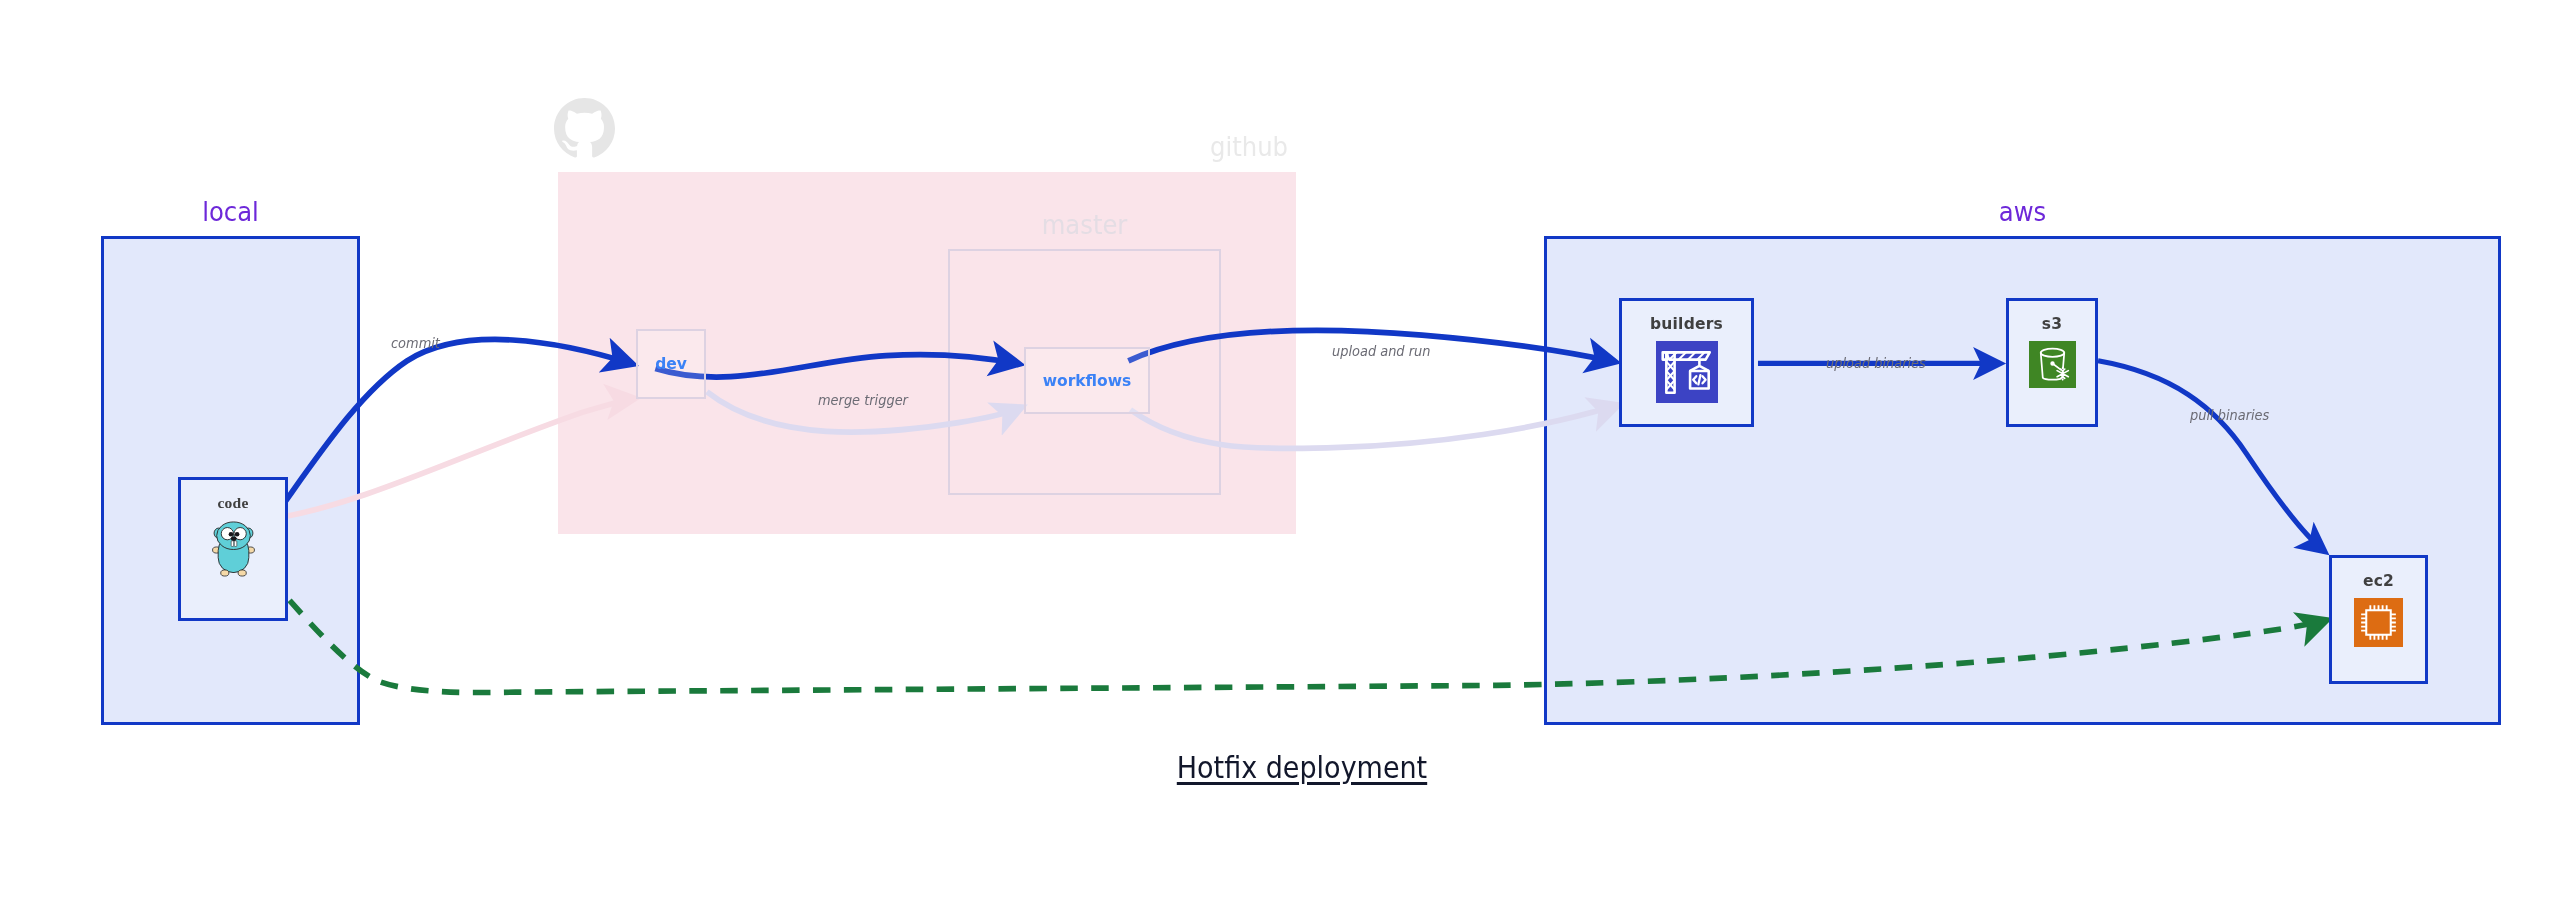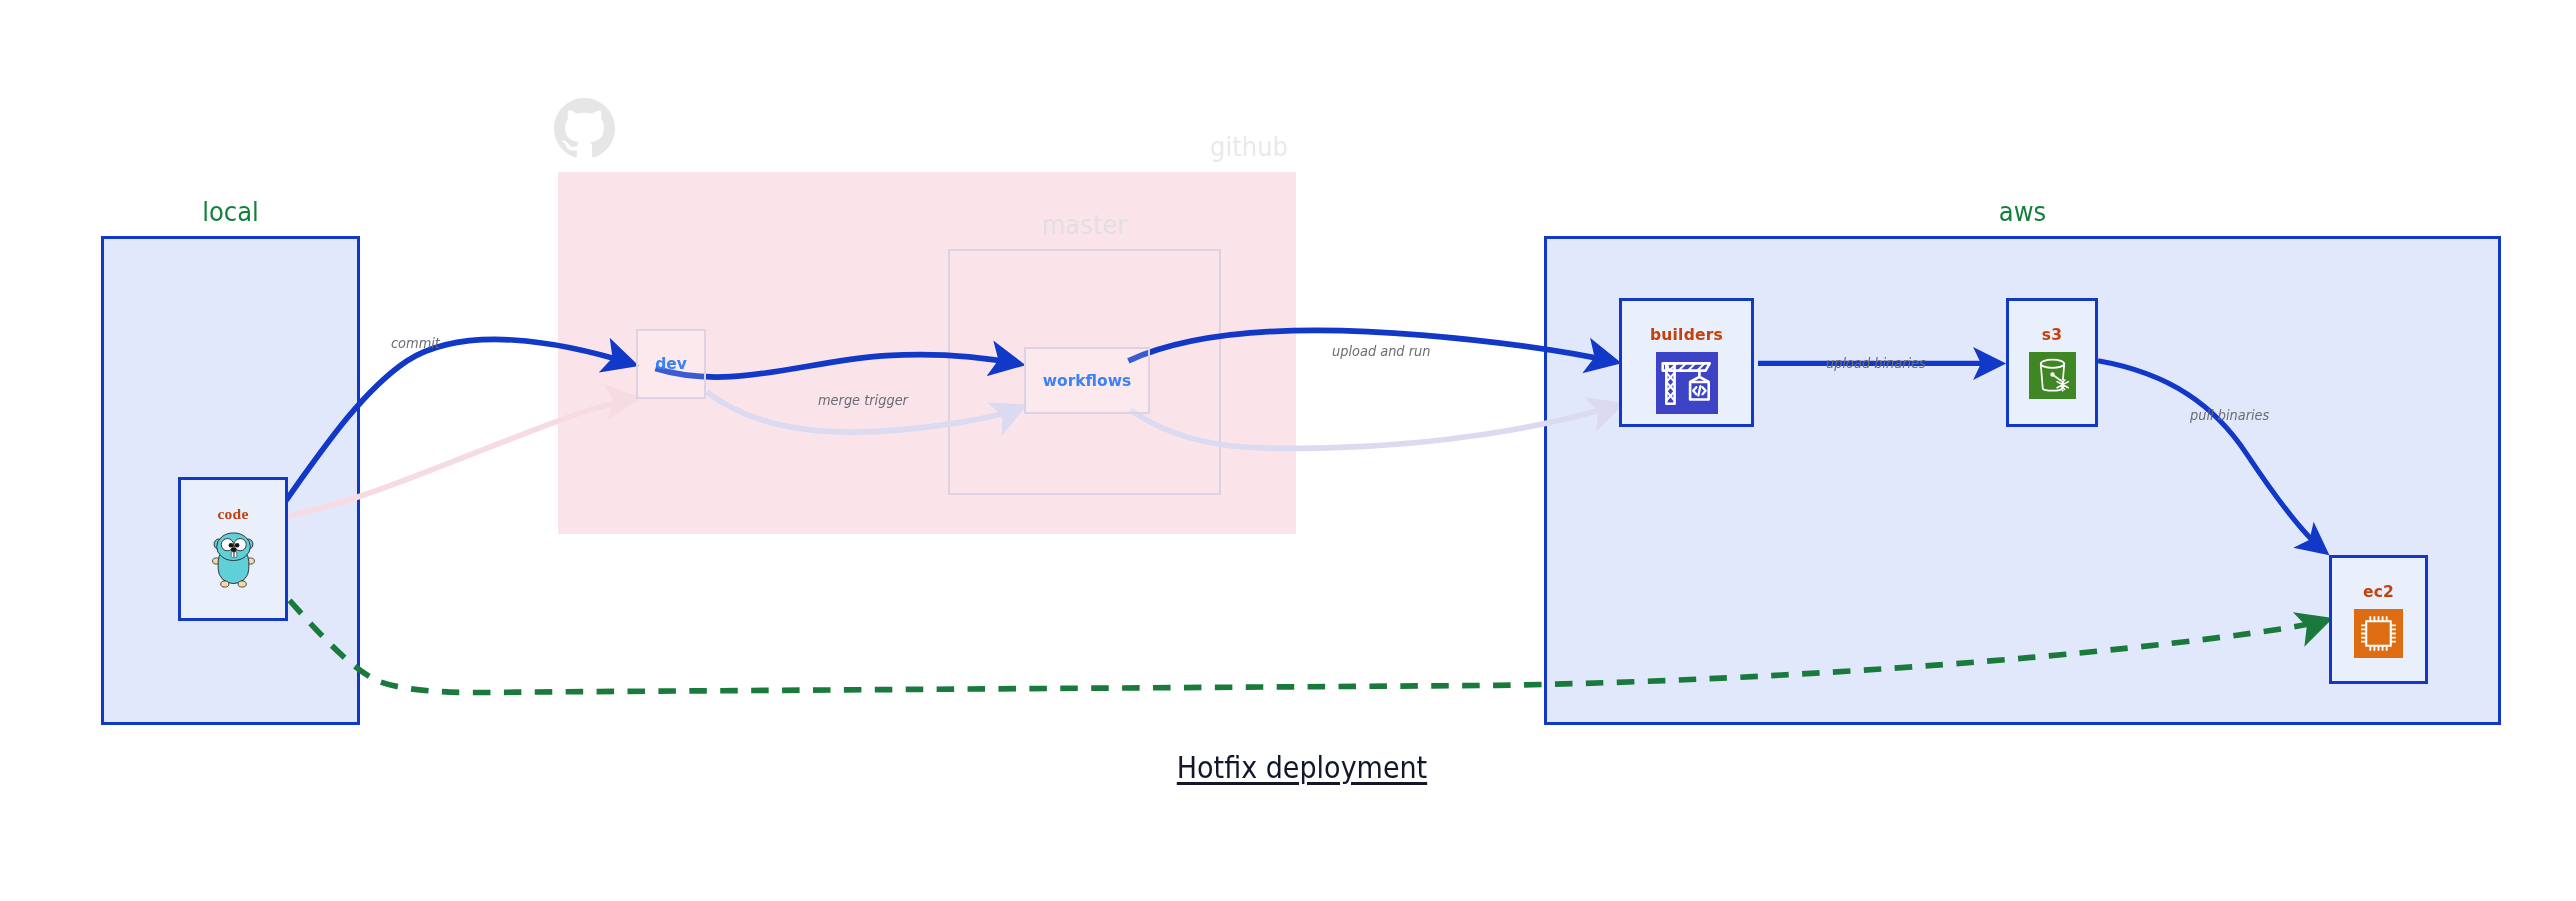--- a/index.html
+++ b/index.html
@@ -53,21 +53,21 @@
     width: 273px;
     height: 246px;
     background: rgba(250, 228, 234, 0.0);
     border: 2.1px solid #ddd2e2;
   }
   
   .group-title {
     position: absolute;
     font-size: 27px;
     font-weight: 400;
-    color: #15803d;
+    color: #6d28d9;
     white-space: nowrap;
     font-family: "DejaVu Sans Condensed", "Liberation Sans Narrow", "DejaVu Sans", sans-serif;
   }
   .title-local {
     left: 101px;
     top: 196px;
     width: 259px;
     text-align: center;
   }
   .title-aws {
@@ -104,22 +104,22 @@
     box-sizing: border-box;
     background: #eaeffc;
     border: 3.1px solid #1138c6;
     display: flex;
     flex-direction: column;
     align-items: center;
   }
   .node-label {
     font-size: 15.5px;
     font-weight: 700;
-    color: #c2410c;
-    margin-top: 25px;
+    color: #404040;
+    margin-top: 14px;
     letter-spacing: 0.2px;
     white-space: nowrap;
   }
   .node-icon {
     margin-top: 8.2px;
   }
   .node-code   { left: 178px;  top: 477px;  width: 110px; height: 144px; font-family: Liberation Serif, serif; }
   .node-builders { left: 1619px; top: 298px; width: 135px; height: 129px; }
   .node-s3     { left: 2006px; top: 298px; width: 92px; height: 129px; }
   .node-ec2    { left: 2329px; top: 555px; width: 99px; height: 129px; }

